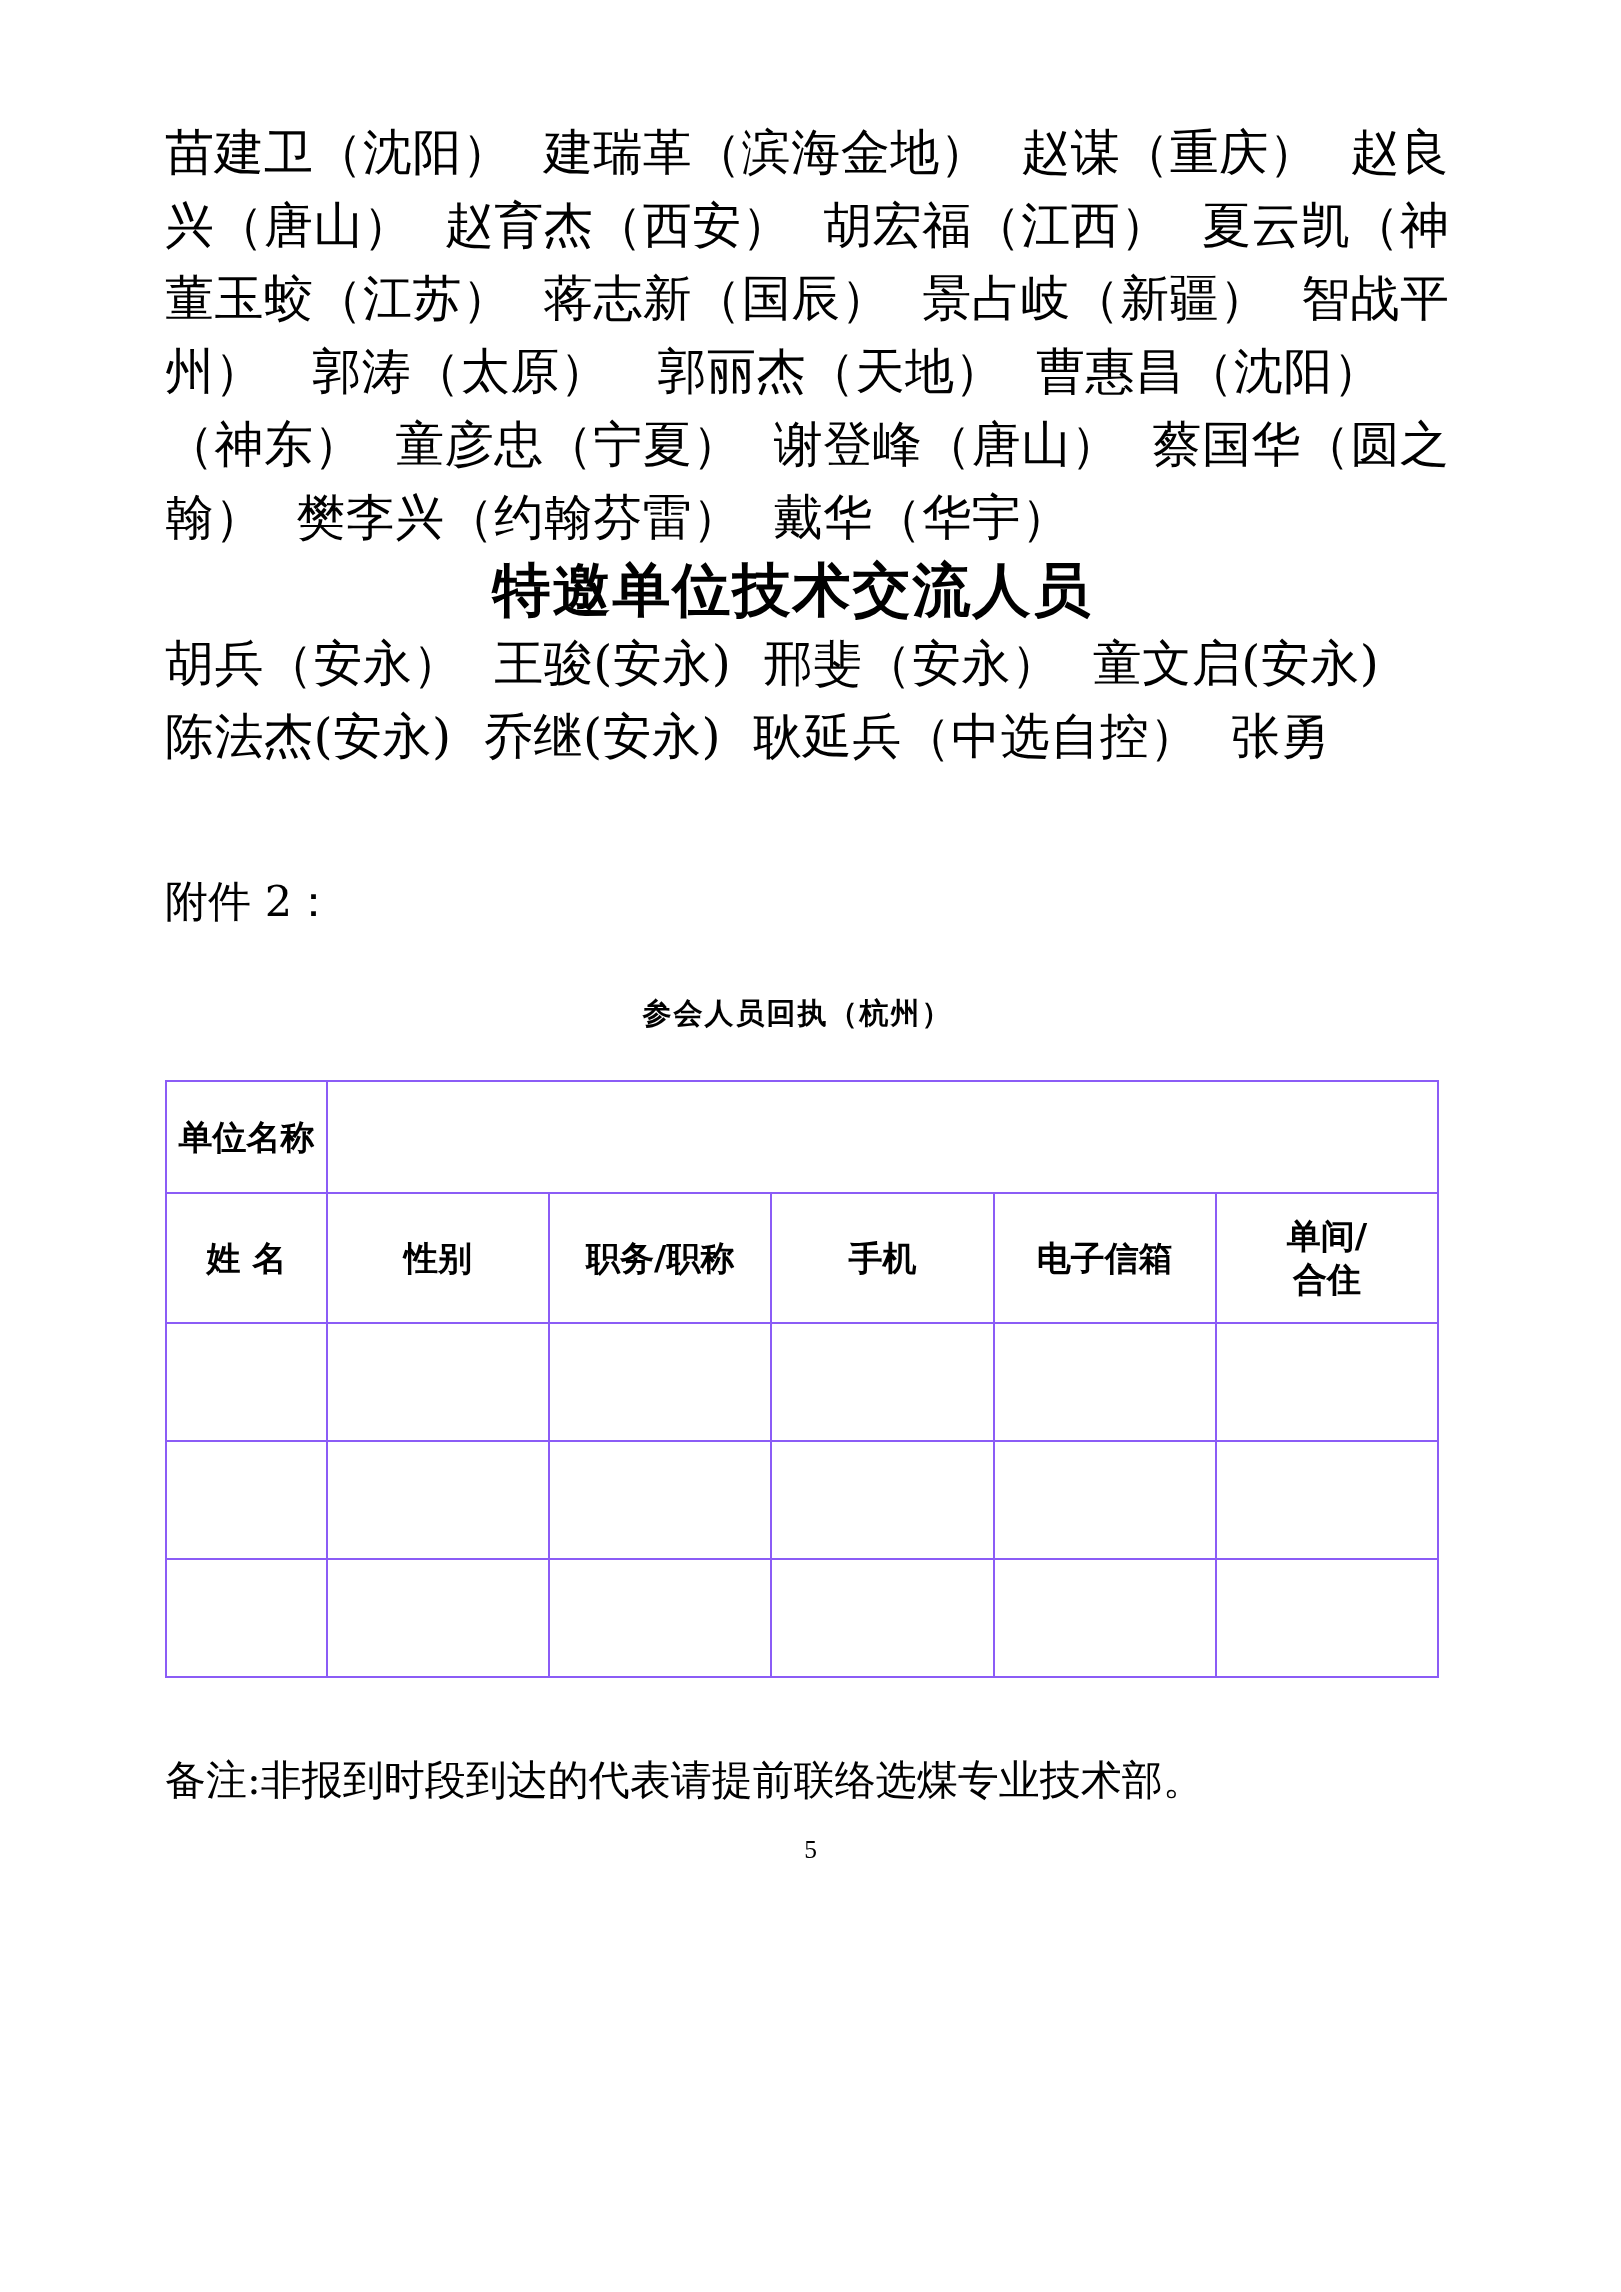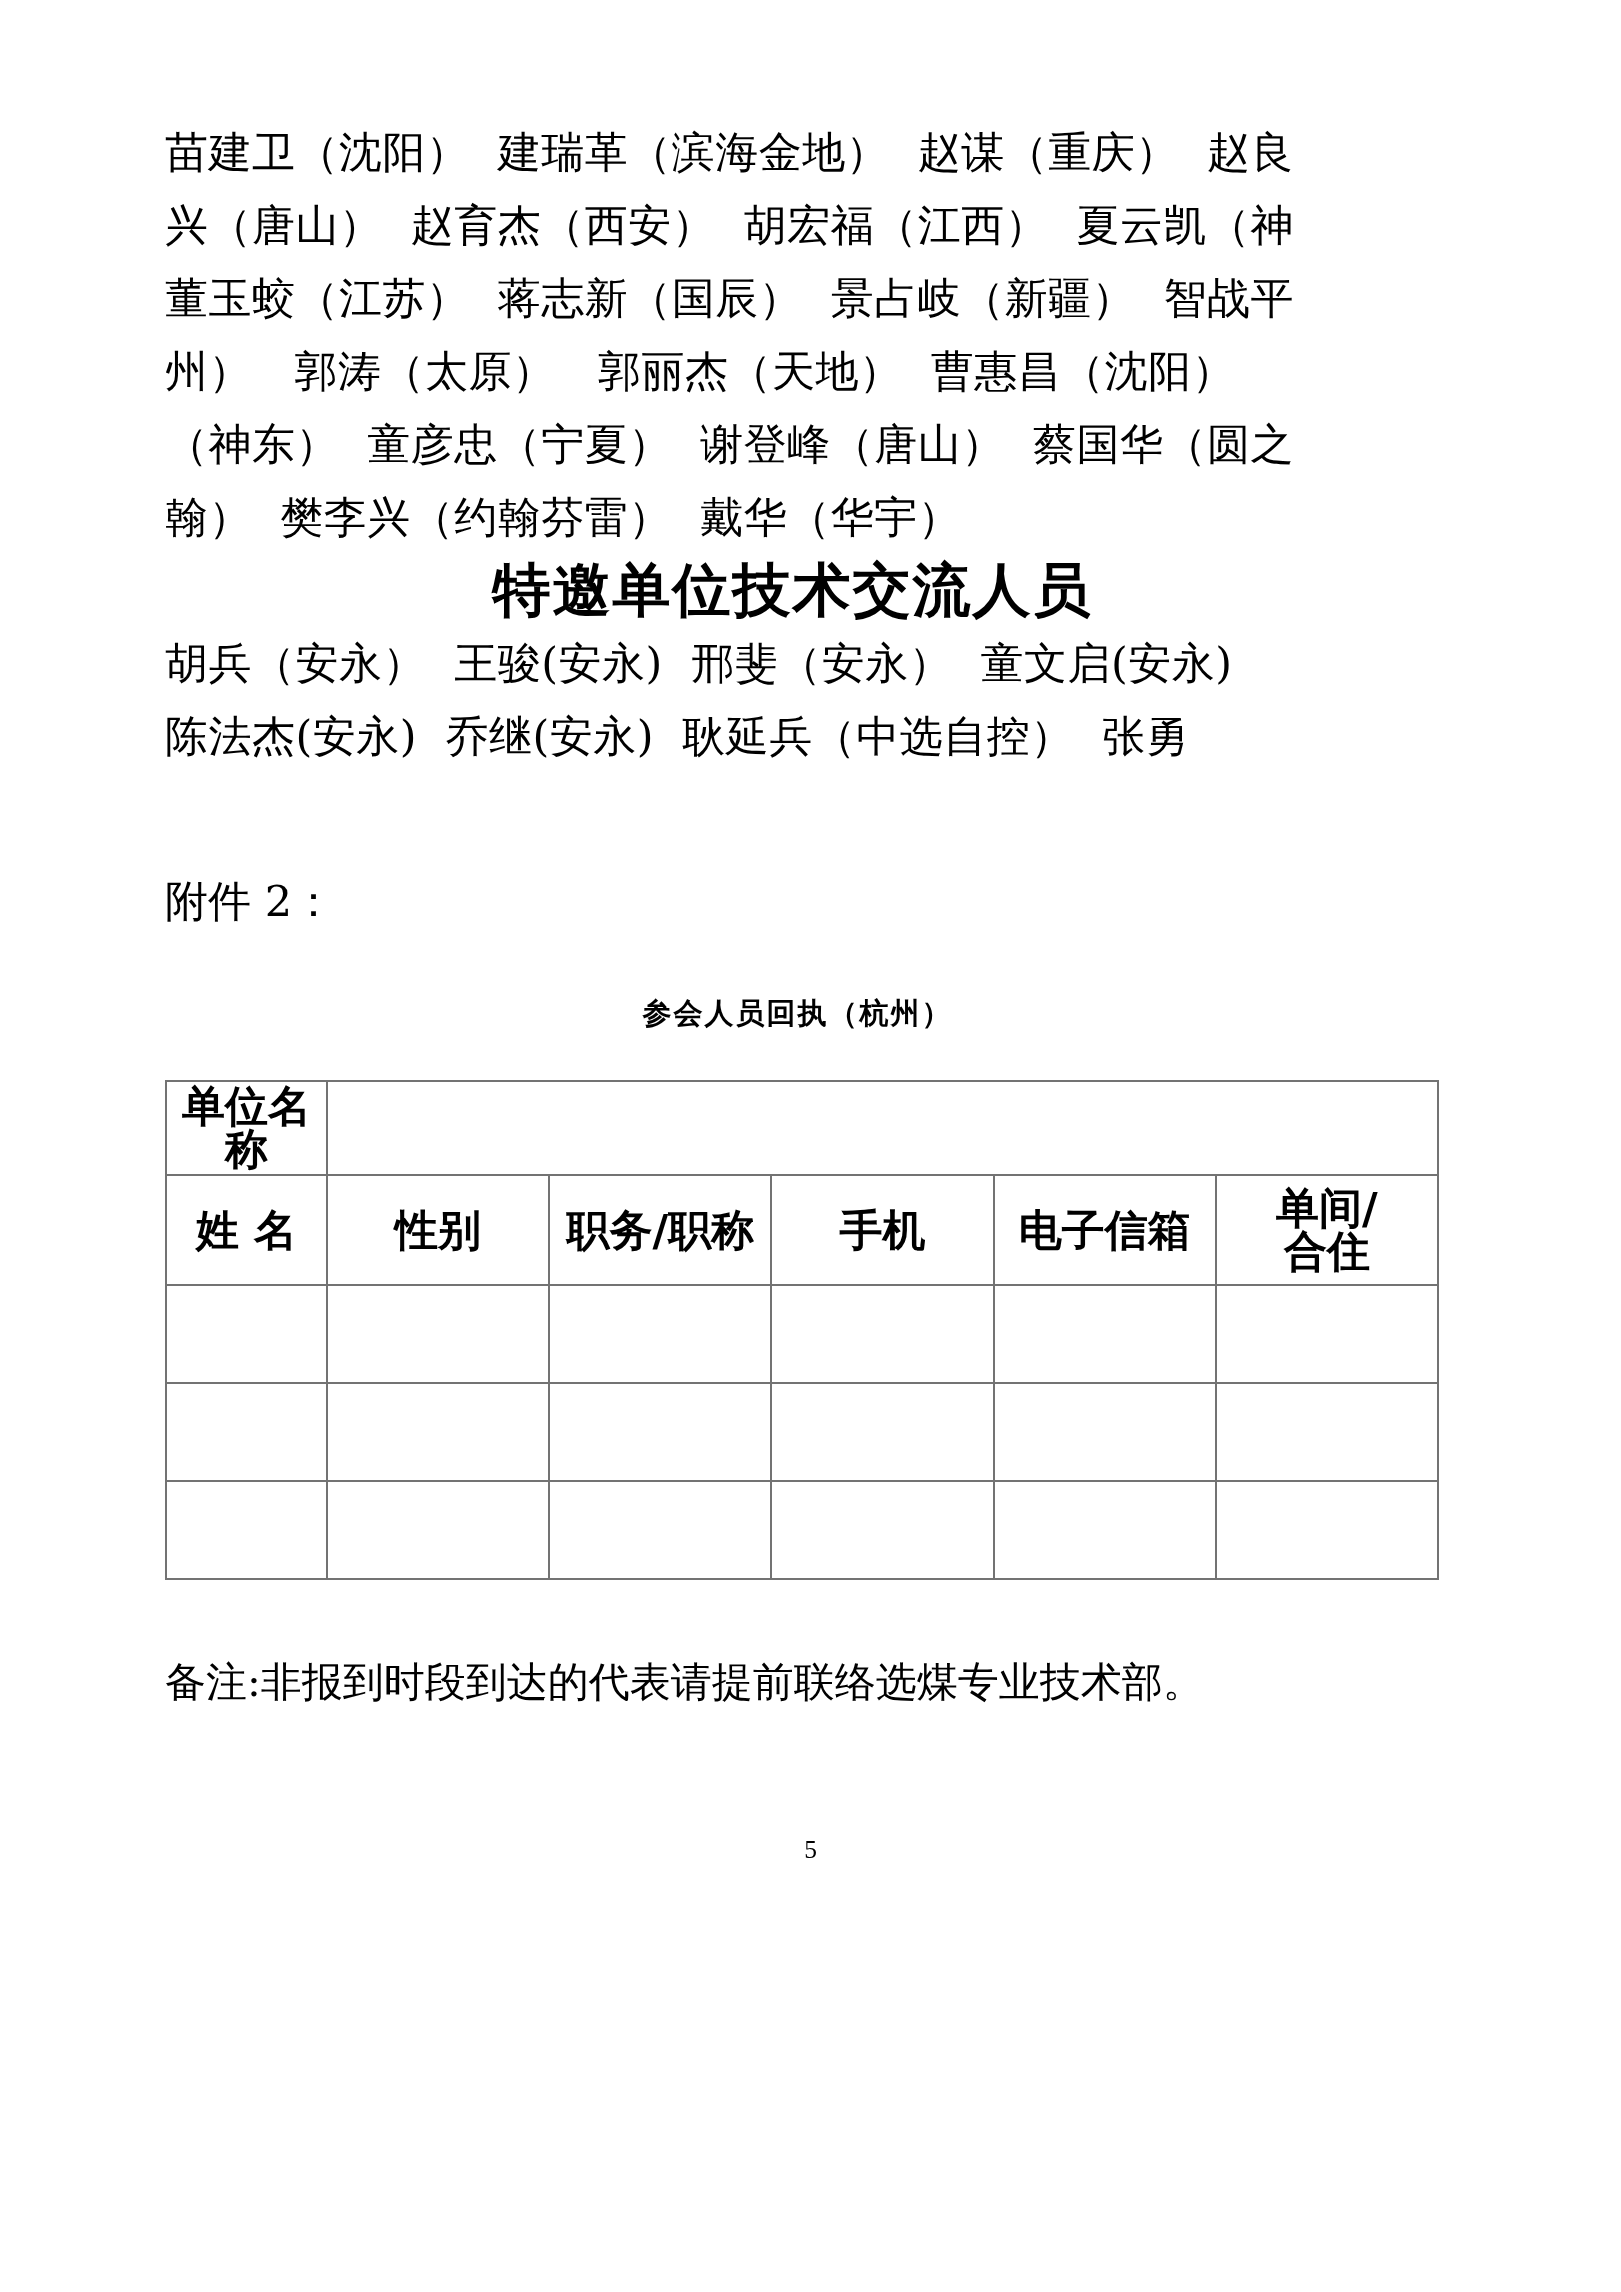--- a/index.html
+++ b/index.html
@@ -21,21 +21,21 @@
   }
   .content {
     position: absolute;
     left: 165px;
     top: 116px;
     width: 1294px;
   }
 
   
   .para {
-    font-size: 43px;
+    font-size: 49px;
     line-height: 73px;
     letter-spacing: 0.5px;
     color: #000;
     margin: 0;
   }
   .para .ln {
     display: block;
     white-space: pre;
     height: 73px;
     font-family: "DejaVu Serif", "Liberation Serif", serif;
@@ -76,27 +76,27 @@
   }
 
   
   table.receipt {
     border-collapse: collapse;
     width: 1274px;
     margin-top: 29px;
     table-layout: fixed;
   }
   table.receipt td {
-    border: 2px solid #737373;
+    border: 2px solid #8b5cf6;
     text-align: center;
     vertical-align: middle;
-    font-size: 43px;
+    font-size: 34px;
     line-height: 43px;
     font-weight: bold;
-    padding: 3px 2px;
+    padding: 13px 2px;
     font-family: "DejaVu Serif", "Liberation Serif", serif;
   }
   td.unit-label-cell { height: 84px; width: 155px; }
   td.unit-value-cell { height: 84px; }
   tr.head-row td { height: 102px; }
   tr.blank-row td { height: 90px; font-weight: normal; }
 
   td.c-name   { width: 155px; }
   td.c-gender { width: 98px; }
   td.c-title  { width: 225px; }

